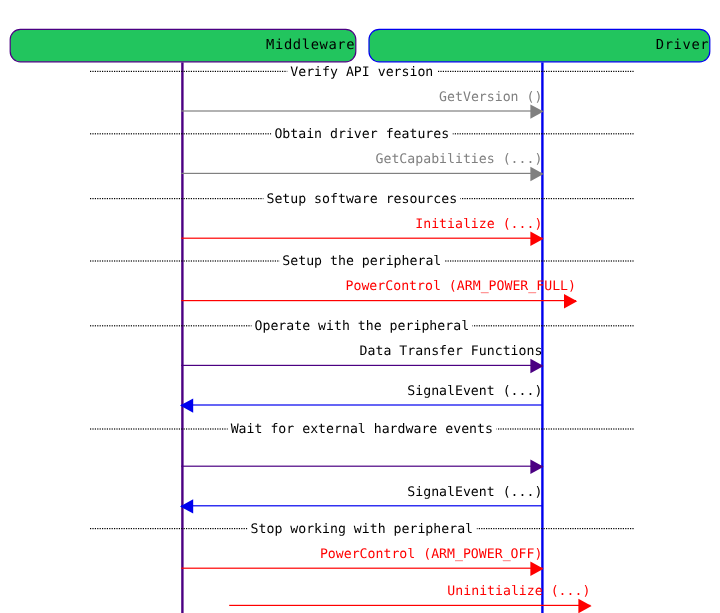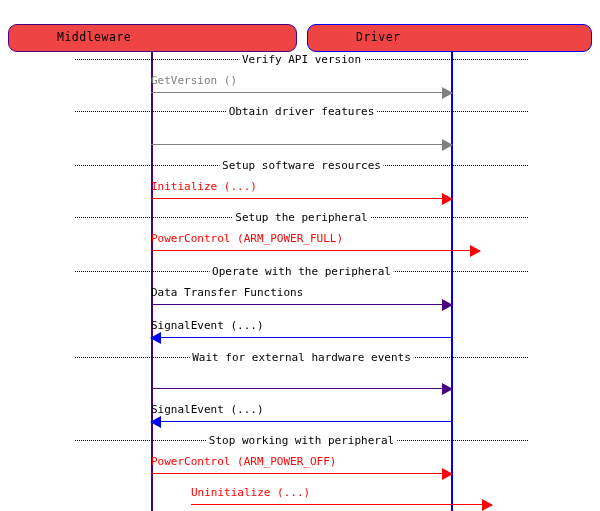--- a/index.html
+++ b/index.html
@@ -14,25 +14,25 @@
     background:#ffffff;
     overflow:hidden;
   }
 
   
   .actor-box{
     position:absolute;
     top:24px;
     height:28px;
     border-radius:9px;
-    background:#ef4444;
+    background:#22c55e;
     box-sizing:border-box;
     display:flex;
     align-items:center;
-    justify-content:flex-start;
+    justify-content:flex-end;
     padding-left:48px;
   }
   .actor-label{
     font-size:11.5px;
     line-height:1;
     letter-spacing:0.5px;
     color:#000000;
     white-space:nowrap;
   }
   #actor-middleware{
@@ -89,21 +89,21 @@
     position:absolute;
     left:151px;
     width:301px;
     height:26px;
   }
   .msg-label{
     position:absolute;
     bottom:8px;
     left:0;
     width:100%;
-    text-align:left;
+    text-align:right;
     font-size:11px;
     line-height:12px;
     white-space:nowrap;
   }
   .msg-line{
     position:absolute;
     bottom:2px;
     left:0;
     width:100%;
     height:1.4px;
@@ -162,20 +162,21 @@
       <div class="message c-gray dir-right" style="top: 69px;">
         <div class="msg-label">GetVersion ()</div>
         <div class="msg-line"></div>
         <div class="msg-head"></div>
       </div>
       <div class="separator" style="top: 105px;">
         <div class="sep-line"></div>
         <span class="sep-text">Obtain driver features</span>
       </div>
       <div class="message c-gray dir-right" style="top: 121px;">
+        <div class="msg-label">GetCapabilities (...)</div>
         <div class="msg-line"></div>
         <div class="msg-head"></div>
       </div>
       <div class="separator" style="top: 159px;">
         <div class="sep-line"></div>
         <span class="sep-text">Setup software resources</span>
       </div>
       <div class="message c-red dir-right" style="top: 175px;">
         <div class="msg-label">Initialize (...)</div>
         <div class="msg-line"></div>

